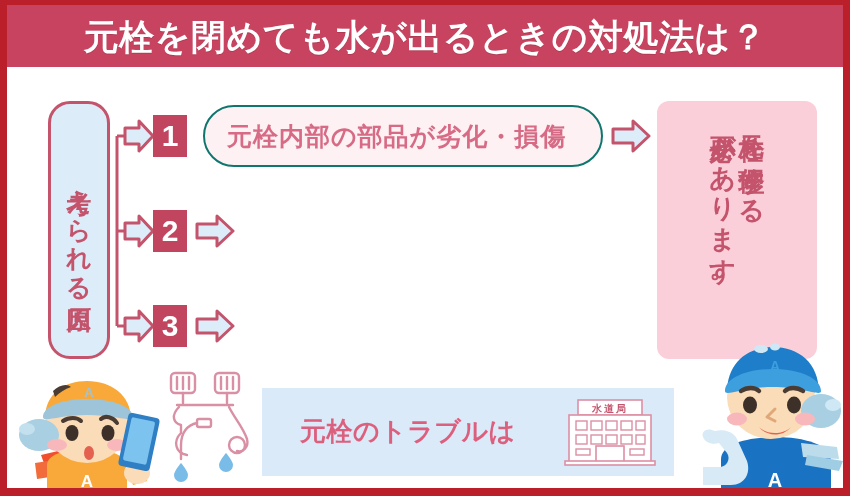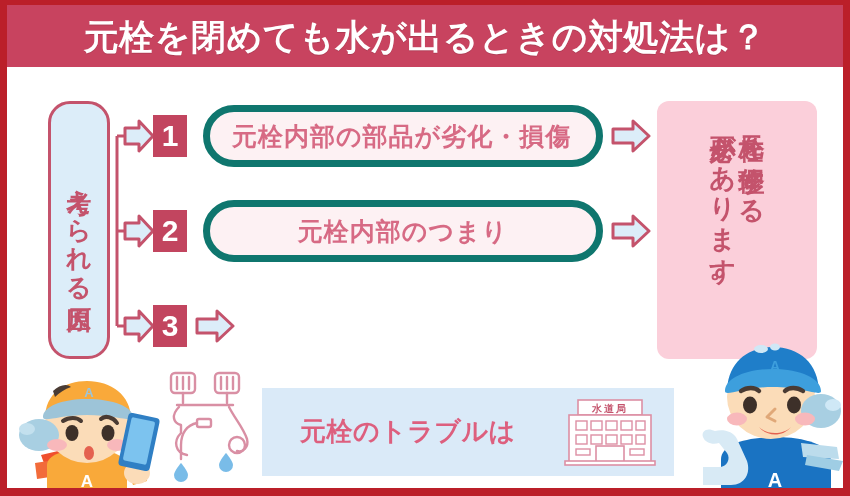--- a/index.html
+++ b/index.html
@@ -82,21 +82,21 @@
     align-items: center;
     justify-content: center;
     flex: 0 0 auto;
     line-height: 1;
   }
   .cause-box {
     margin-left: 16px;
     width: 400px;
     height: 62px;
     background: #fdf1f3;
-    border: 7px solid #0f766e;
+    border: 2px solid #0f766e;
     border-radius: 31px;
     display: flex;
     align-items: center;
     justify-content: center;
     color: #d76a84;
     font-size: 25px;
     font-weight: bold;
     letter-spacing: 1px;
   }
   .cause-box.left-pad { justify-content: flex-start; padding-left: 22px; }
@@ -183,21 +183,20 @@
   <div class="row row-1">
     <div class="num-badge">1</div>
     <div class="cause-box left-pad">元栓内部の部品が劣化・損傷</div>
     <svg class="row-arrow" viewBox="0 0 40 36">
       <path d="M2 11 L22 11 L22 3 L38 18 L22 33 L22 25 L2 25 Z" fill="#dcedf9" stroke="#c4536c" stroke-width="3" stroke-linejoin="round"></path>
     </svg>
   </div>
 
   <div class="row row-2">
     <div class="num-badge">2</div>
-    <div class="cause-box">元栓内部のつまり</div>
     <svg class="row-arrow" viewBox="0 0 40 36">
       <path d="M2 11 L22 11 L22 3 L38 18 L22 33 L22 25 L2 25 Z" fill="#dcedf9" stroke="#c4536c" stroke-width="3" stroke-linejoin="round"></path>
     </svg>
   </div>
 
   <div class="row row-3">
     <div class="num-badge">3</div>
     <svg class="row-arrow" viewBox="0 0 40 36">
       <path d="M2 11 L22 11 L22 3 L38 18 L22 33 L22 25 L2 25 Z" fill="#dcedf9" stroke="#c4536c" stroke-width="3" stroke-linejoin="round"></path>
     </svg>

